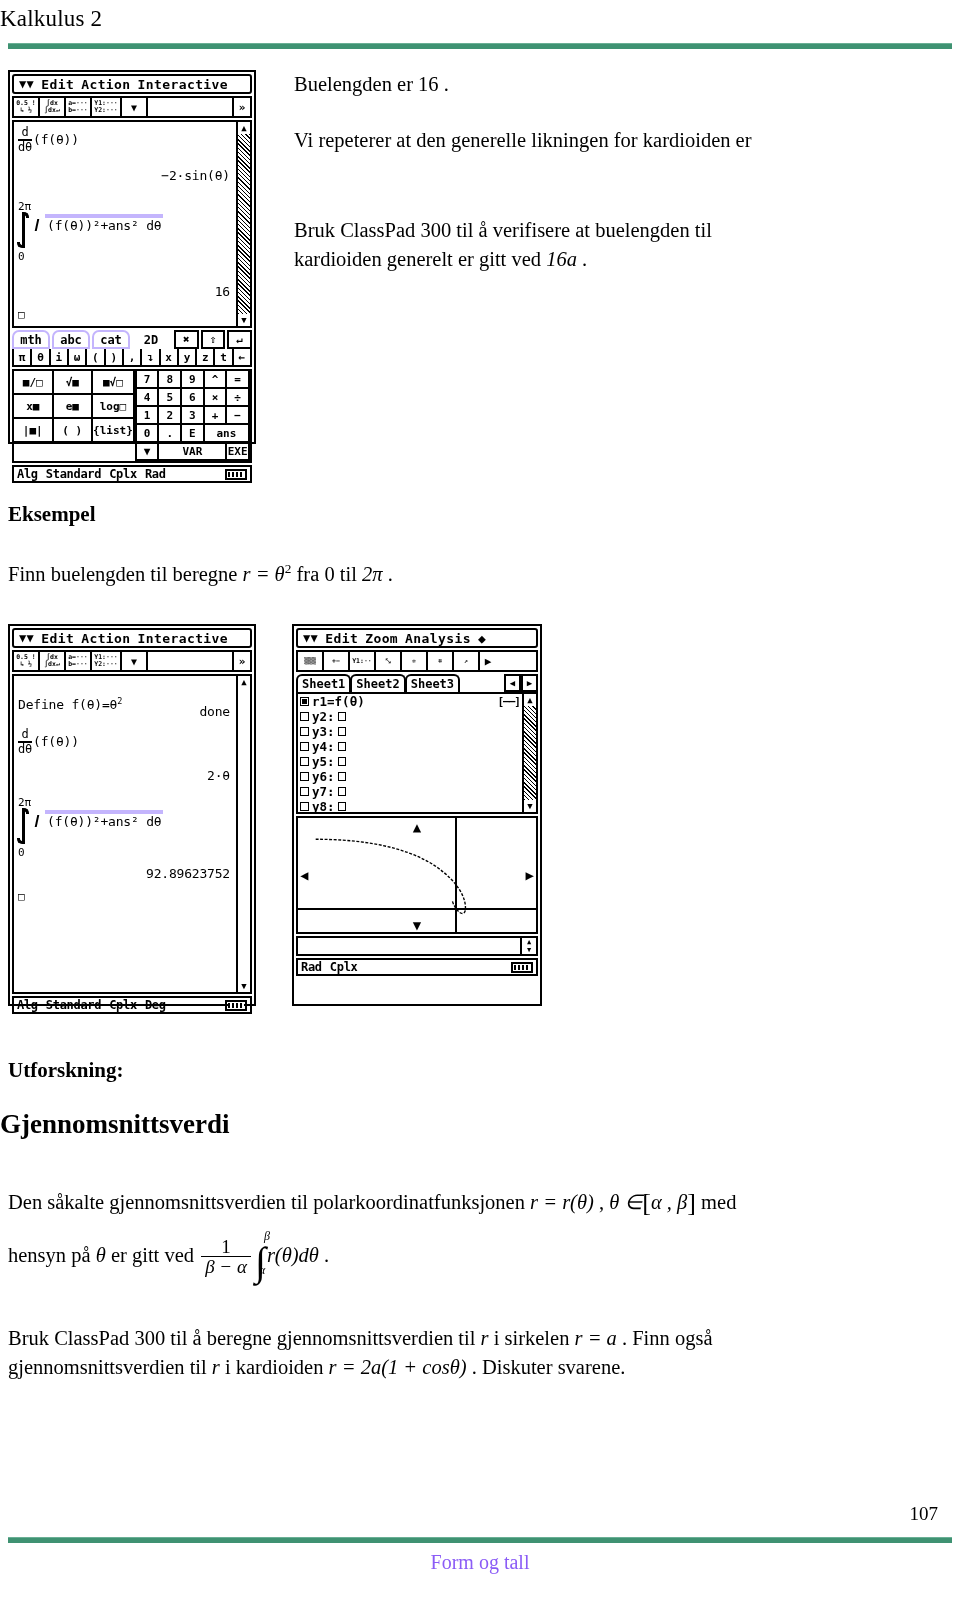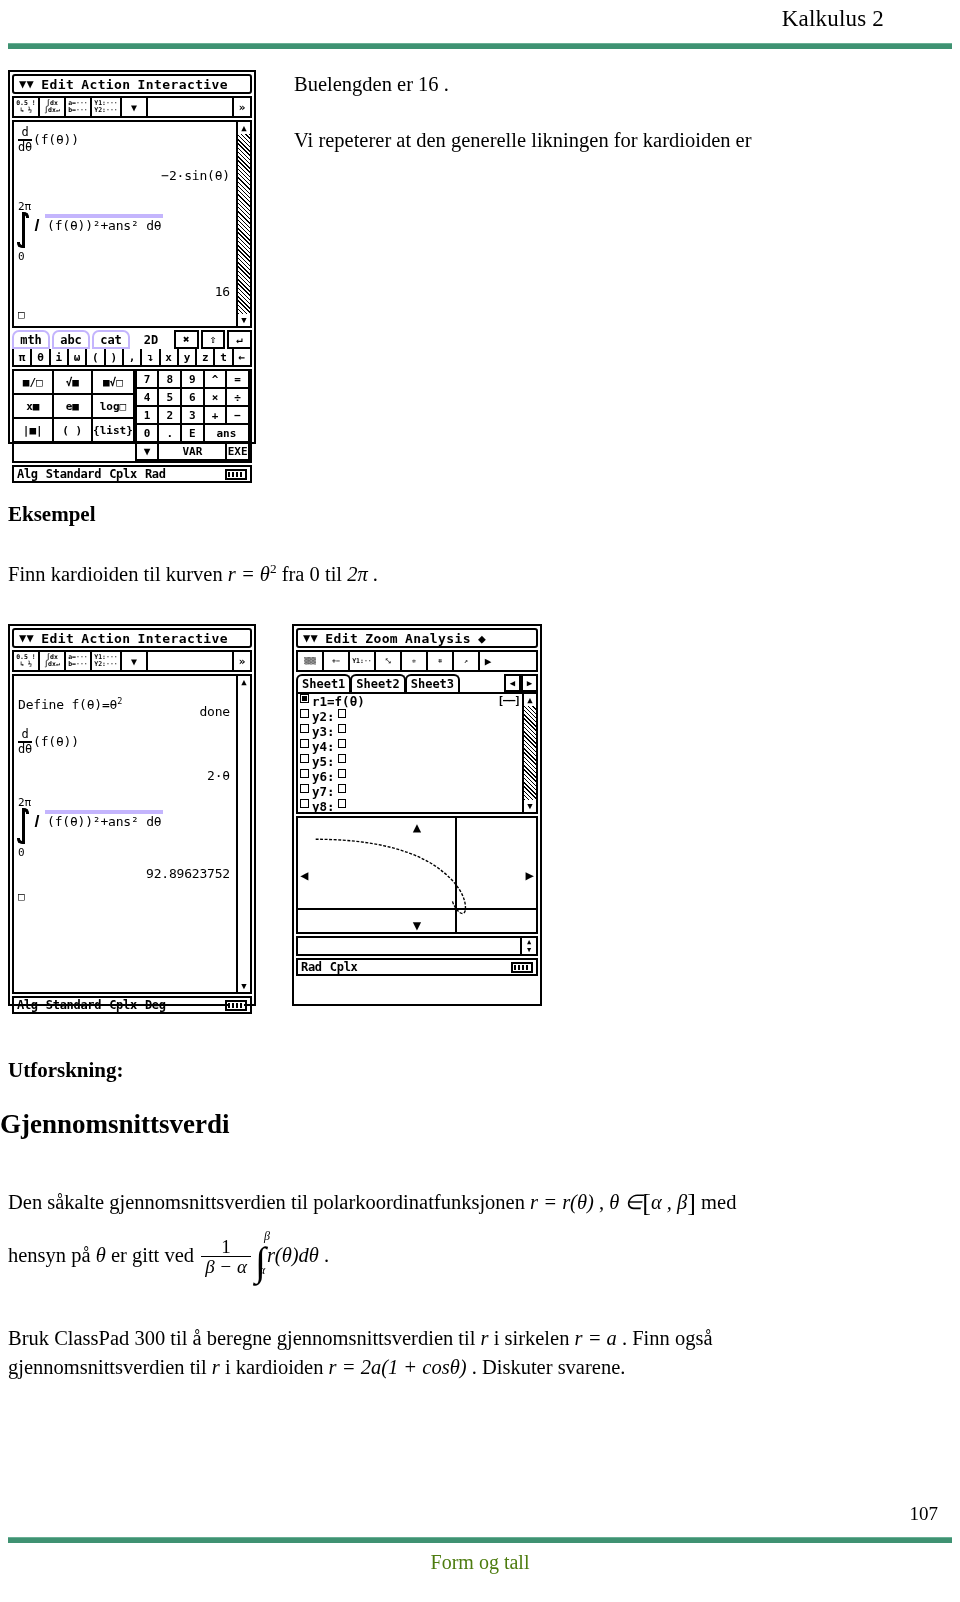--- a/index.html
+++ b/index.html
@@ -9,33 +9,33 @@
     font-family:"Liberation Serif", serif;
     color:#000;
     position:relative;
     overflow:hidden;
   }
   .page{position:relative;width:960px;height:1602px;}
 
   
   .doc-title{
     position:absolute;left:0;top:6px;width:884px;
-    text-align:right;font-size:23px;letter-spacing:.2px;
+    text-align:left;font-size:23px;letter-spacing:.2px;
   }
   .rule-top{
     position:absolute;left:8px;top:43px;width:944px;height:5px;
     background:#3f9272;border-top:1px solid #6bb095;
   }
   .rule-bottom{
     position:absolute;left:8px;top:1537px;width:944px;height:5px;
     background:#3f9272;border-top:1px solid #6bb095;
   }
   .footer-text{
     position:absolute;left:0;top:1551px;width:960px;text-align:center;
-    font-size:20px;color:#4d7c0f;
+    font-size:20px;color:#8b5cf6;
   }
   .page-number{
     position:absolute;right:22px;top:1503px;font-size:19px;
   }
 
   
   .para{position:absolute;font-size:20.5px;line-height:29px;}
   .bold{font-weight:bold;}
   .it{font-style:italic;}
   sup{font-size:.65em;vertical-align:super;}
@@ -139,21 +139,21 @@
   .kb-right{flex:1;display:grid;grid-template-columns:repeat(3,1fr) 1fr 1fr;grid-auto-rows:18px;border:2px solid #000;border-left:none;}
   .kb-right div{border-right:2px solid #000;border-bottom:2px solid #000;display:flex;align-items:center;justify-content:center;font-size:11px;font-weight:bold;}
 
   
   .gtabs{display:flex;height:18px;margin:0 2px;text-align:right;}
   .gtab{border:2px solid #000;border-bottom:none;border-radius:6px 6px 0 0;
     padding:0 4px;display:flex;align-items:center;font-size:12px;font-weight:bold;margin-right:-1px;}
   .gnav{display:flex;margin-left:auto;}
   .gnav span{border:2px solid #000;width:17px;display:flex;align-items:center;justify-content:center;font-size:9px;}
   .fnlist{position:relative;border:2px solid #000;margin:0 2px;background:#fff;}
-  .fnrow{display:flex;gap:3px;font-size:12.5px;height:15px;padding-left:2px;font-weight:bold;}
+  .fnrow{display:flex;align-items:center;gap:3px;font-size:12.5px;height:15px;padding-left:2px;font-weight:bold;}
   .chk{width:9px;height:9px;border:1.5px solid #000;display:inline-block;position:relative;flex:none;}
   .chk.on:after{content:"";position:absolute;left:1px;top:1px;width:5px;height:5px;background:#000;}
   .smallbox{width:8px;height:9px;border:1.5px solid #000;display:inline-block;}
   .linestyle{margin-left:auto;margin-right:16px;font-size:11px;letter-spacing:-1px;}
   .plot{position:relative;border:2px solid #000;margin:2px;height:118px;background:#fff;overflow:hidden;}
   .plot .axis-v{position:absolute;top:0;bottom:0;left:66%;width:2px;background:#000;}
   .plot .axis-h{position:absolute;left:0;right:0;bottom:22px;height:2px;background:#000;}
   .arw-t{position:absolute;left:50%;top:2px;transform:translateX(-50%);font-size:14px;line-height:1;}
   .arw-b{position:absolute;left:50%;bottom:0px;transform:translateX(-50%);font-size:14px;line-height:1;}
   .arw-l{position:absolute;left:2px;top:50%;transform:translateY(-50%);font-size:14px;line-height:1;}
@@ -308,25 +308,31 @@
   </div>
 
   <div class="para" style="left:294px;top:70px;width:620px;">
     <span>Buelengden er 16 .</span>
   </div>
 
   <div class="para" style="left:294px;top:126px;width:630px;">
     <div>Vi repeterer at den generelle likningen for kardioiden er</div>
   </div>
 
+  <div class="para" style="left:294px;top:216px;width:630px;">
+    <div>Bruk ClassPad 300 til å verifisere at buelengden til</div>
+    <div>
+      <span>kardioiden generelt er gitt ved </span><span class="it">16a</span><span> .</span>
+    </div>
+  </div>
 
   <div class="para bold" style="left:8px;top:500px;font-size:21px;">Eksempel</div>
 
   <div class="para" style="left:8px;top:554px;width:700px;">
-    <span>Finn kardioiden til kurven </span><span class="it">r = θ</span><sup>2</sup><span> fra </span><span>0</span><span> til </span><span class="it">2π</span><span> .</span>
+    <span>Finn buelengden til beregne </span><span class="it">r = θ</span><sup>2</sup><span> fra </span><span>0</span><span> til </span><span class="it">2π</span><span> .</span>
   </div>
 
   <div class="cp" id="cp2" style="left:8px;top:624px;width:248px;height:382px;">
 
     <div class="cp-menubar">
       <span class="mb-arrow">▼▼</span>
       <span>Edit</span>
       <span>Action</span>
       <span>Interactive</span>
     </div>

